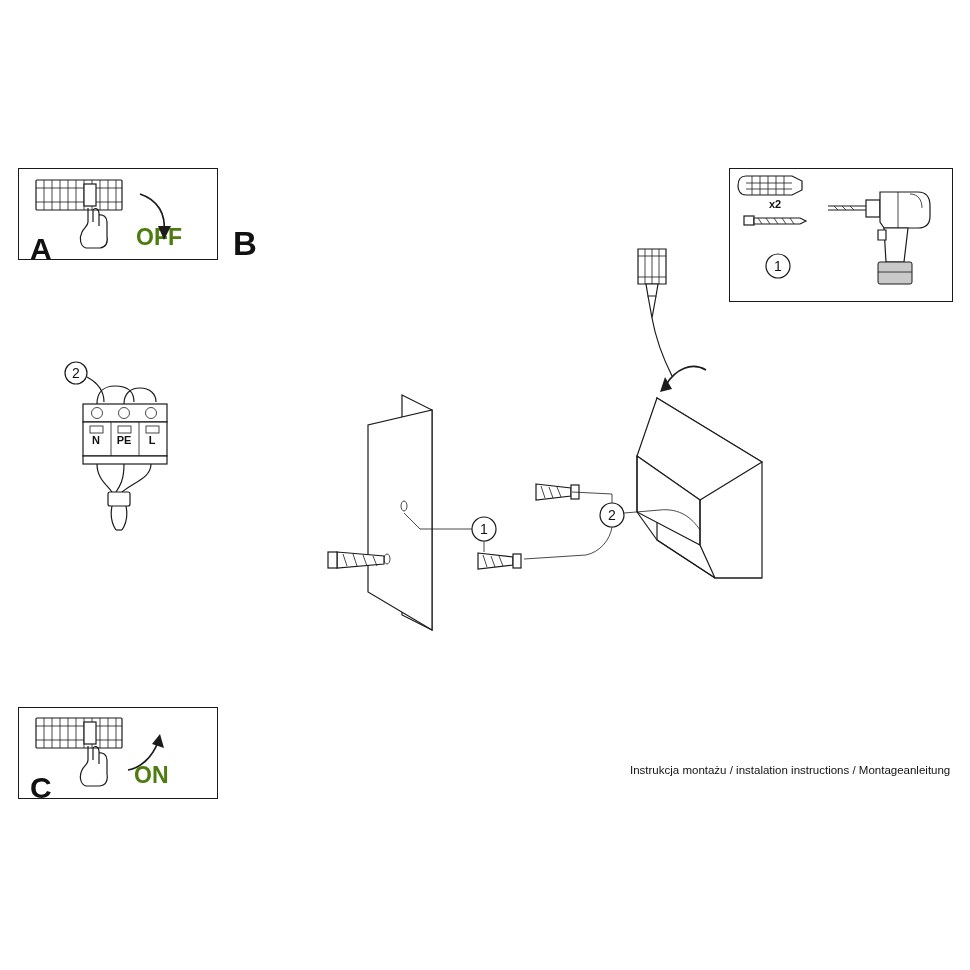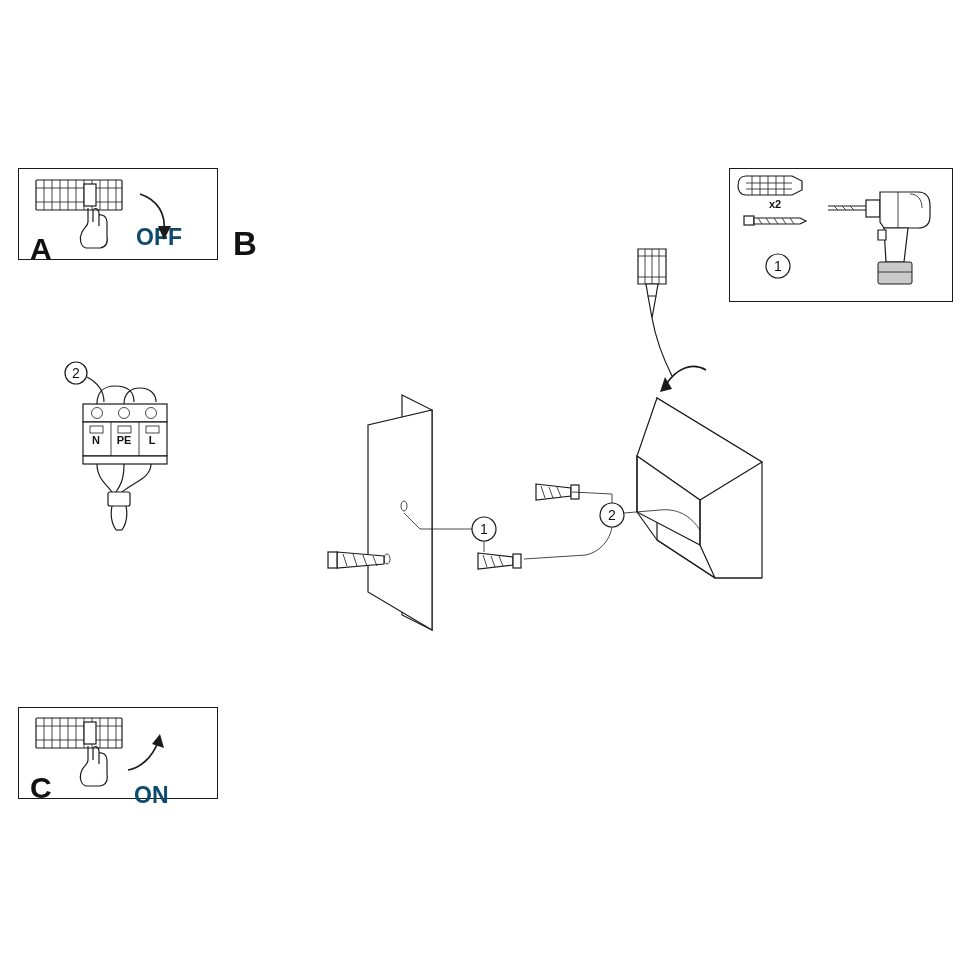--- a/index.html
+++ b/index.html
@@ -34,24 +34,24 @@
     letter-spacing: 0;
   }
   .letter-a { left: 30px; top: 232px; }
   .letter-c { left: 30px; top: 771px; }
   .letter-b { left: 233px; top: 225px; font-size: 33px; }
 
   .word {
     position: absolute;
     font-size: 23px;
     font-weight: bold;
-    color: #0c4a6e;
+    color: #4d7c0f;
   }
   .word-off { left: 136px; top: 224px; }
-  .word-on  { left: 134px; top: 762px; margin-top: 20px; }
+  .word-on  { left: 134px; top: 762px; }
 
   .x2 {
     position: absolute;
     font-size: 11px;
     color: #111;
     left: 769px;
     top: 198px;
     font-weight: bold;
   }
 
@@ -106,20 +106,21 @@
   <div class="big-letter letter-a">A</div>
   <div class="big-letter letter-b">B</div>
   <div class="big-letter letter-c">C</div>
 
   <div class="word word-off">OFF</div>
   <div class="word word-on">ON</div>
 
   <div class="x2">x2</div>
 
   <div class="caption">
+    <div>Instrukcja montażu / instalation instructions / Montageanleitung</div>
   </div>
 
   <svg class="layer" viewBox="0 0 970 970">
 
     <g>
 
       <rect class="fill-w" x="36" y="180" width="86" height="30" rx="1"></rect>
 
       <g class="ln-thin">
         <line x1="36" y1="188" x2="122" y2="188"></line>

